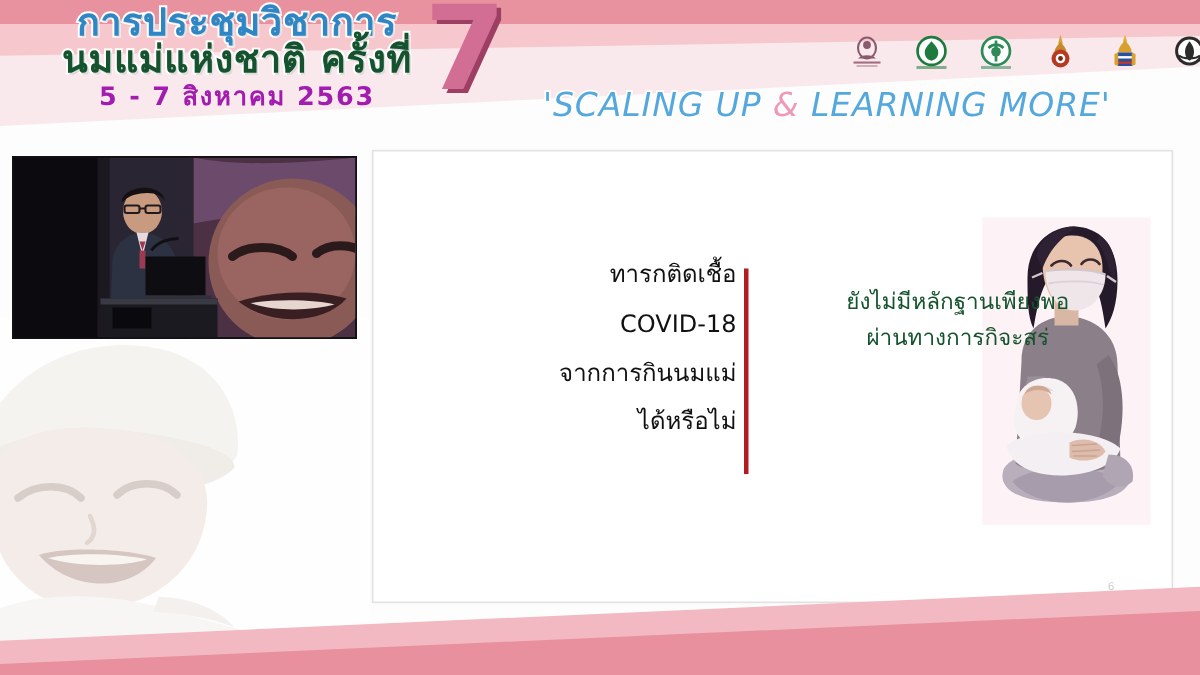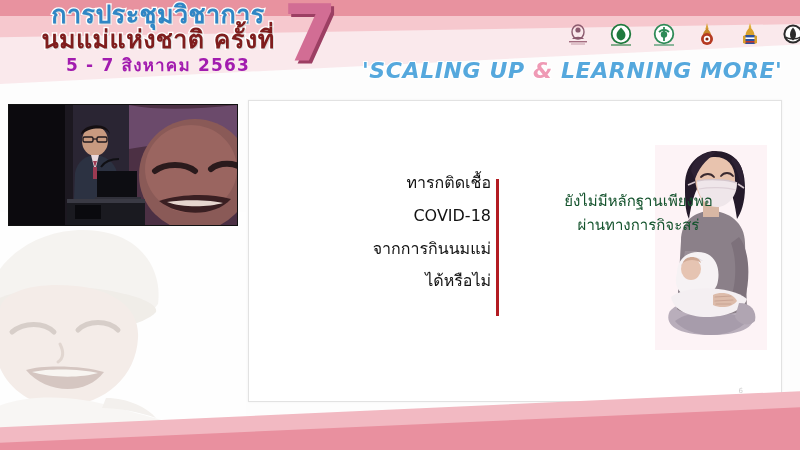--- a/index.html
+++ b/index.html
@@ -100,21 +100,21 @@
     white-space: nowrap;
     line-height: 1.05;
   }
   .conf-line1 {
     color: #2f86c5;
     -webkit-text-stroke: 2.6px #ffffff;
     paint-order: stroke fill;
     text-shadow: 1px 1px 0 rgba(120,120,120,.25);
   }
   .conf-line2 {
-    color: #7f1d1d;
+    color: #14532d;
     -webkit-text-stroke: 2.6px #ffffff;
     paint-order: stroke fill;
     text-shadow: 1px 1px 0 rgba(120,120,120,.25);
     margin-top: -1px;
   }
   .conf-date {
     margin-top: 3px;
     font-family: "DejaVu Sans", sans-serif;
     font-weight: 700;
     font-size: 17px;
@@ -133,21 +133,21 @@
     color: #d26d94;
     text-shadow: 3px 3px 0 #9c3f63;
     line-height: 1;
   }
 
   .tagline {
     position: absolute;
     left: 362px;
     top: 58px;
     font-family: "DejaVu Sans", sans-serif;
-    font-weight: 700;
+    font-weight: 400;
     font-size: 22px;
     letter-spacing: .6px;
     color: #55a8dd;
     -webkit-text-stroke: 2.2px #ffffff;
     paint-order: stroke fill;
     white-space: nowrap;
     font-style: italic;
   }
   .tagline .amp { color: #ef9ab5; }
 

